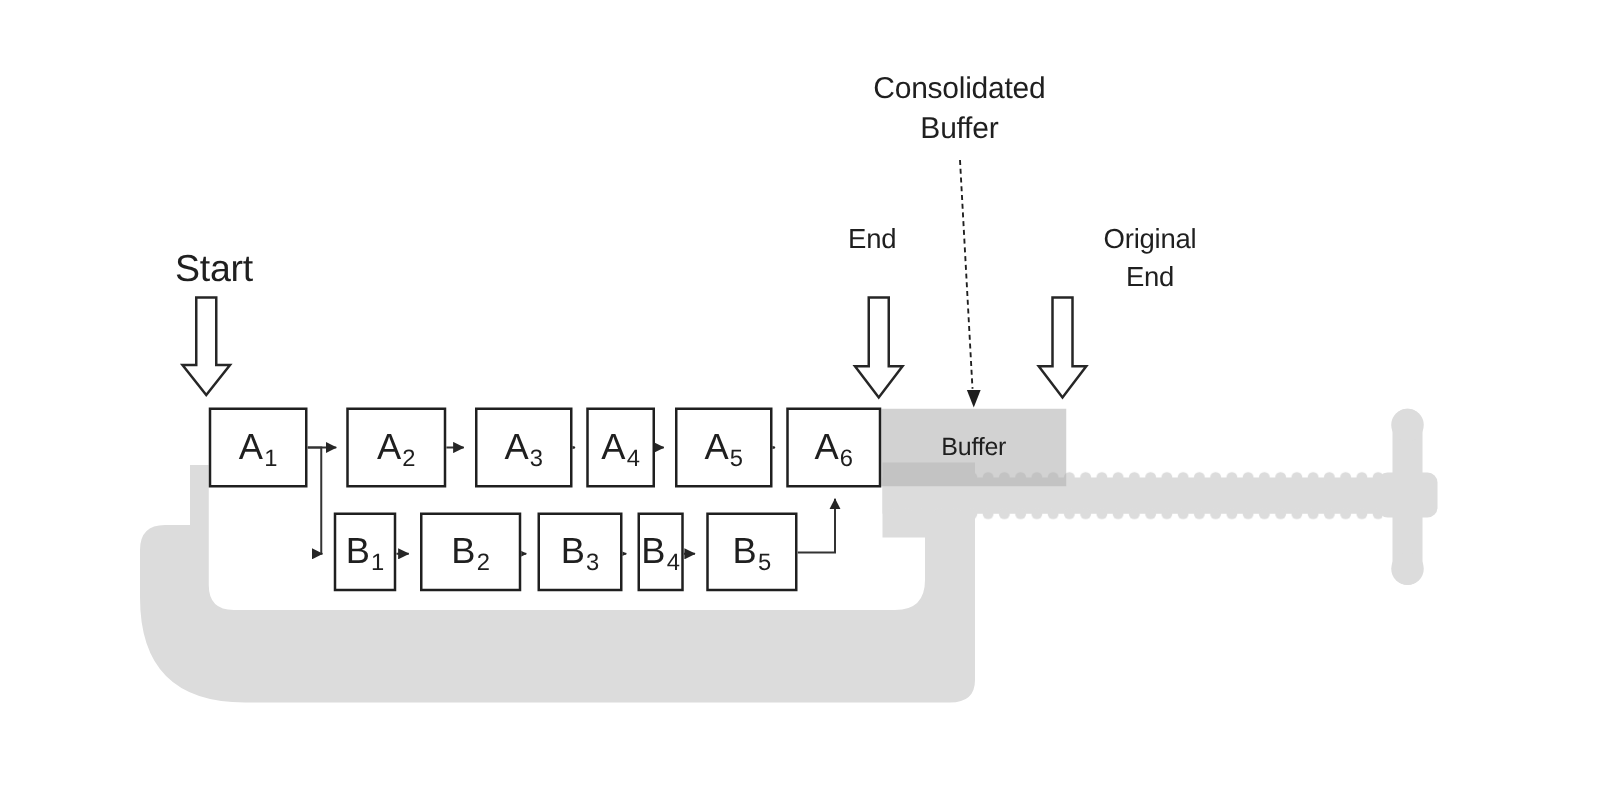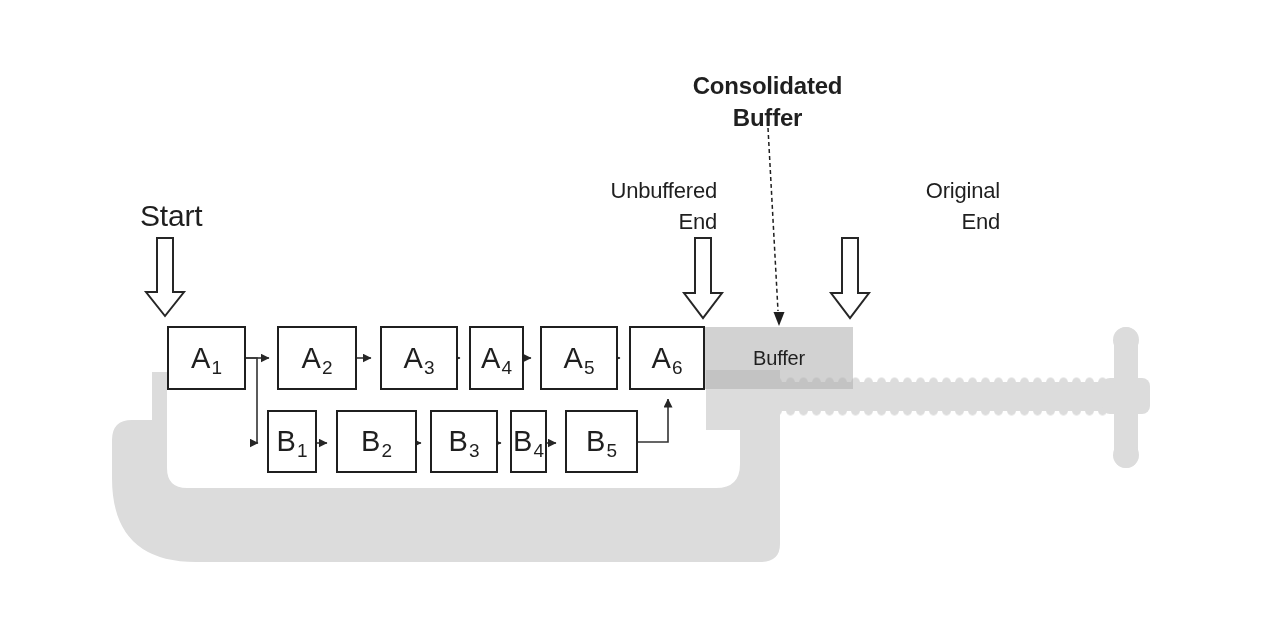--- a/index.html
+++ b/index.html
@@ -6,22 +6,22 @@
   .stage{position:relative;width:1280px;height:638px;background:#ffffff;overflow:hidden;
          font-family:"Liberation Sans", sans-serif;color:#1f1f1f;}
   .bgsvg{position:absolute;left:0;top:0;z-index:1;}
   .fbox{position:absolute;z-index:3;background:#ffffff;border:2px solid #1f1f1f;
         box-sizing:border-box;display:flex;align-items:center;justify-content:center;}
   .bm{font-size:29px;line-height:1;}
   .bs{font-size:19px;line-height:1;transform:translateY(9px);margin-left:1px;}
   .lbl{position:absolute;z-index:4;letter-spacing:-0.2px;}
   .lbl-start{left:140px;top:199px;font-size:30px;}
   .lbl-unbuffered{left:570px;top:175px;width:147px;font-size:22px;line-height:31px;text-align:right;}
-  .lbl-original{left:840px;top:175px;width:160px;font-size:22px;line-height:31px;text-align:right;}
-  .lbl-consolidated{left:670px;top:70px;width:195px;font-size:24px;line-height:32px;text-align:center;font-weight:bold;}
+  .lbl-original{left:840px;top:175px;width:160px;font-size:22px;line-height:31px;text-align:center;}
+  .lbl-consolidated{left:670px;top:55px;width:195px;font-size:24px;line-height:32px;text-align:center;}
   .lbl-buffer{left:705px;top:347px;width:148px;font-size:20px;text-align:center;z-index:4;}
 </style>
 </head>
 <body>
 
 <div class="stage">
 
   <svg class="bgsvg" width="1280" height="638" viewBox="0 0 1280 638">
     <defs>
       <pattern id="bumpTop" patternUnits="userSpaceOnUse" width="13" height="9" x="706" y="377.5">
@@ -113,21 +113,20 @@
       <span class="bs">4</span>
   </div>
   <div class="fbox" style="left:565px;top:410px;width:73px;height:63px">
     <span class="bm">B</span>
       <span class="bs">5</span>
   </div>
 
   <div class="lbl lbl-start">Start</div>
 
   <div class="lbl lbl-unbuffered">
-    <span style="display:block">Unbuffered</span>
     <span style="display:block">End</span>
   </div>
 
   <div class="lbl lbl-original">
     <span style="display:block">Original</span>
     <span style="display:block">End</span>
   </div>
 
   <div class="lbl lbl-consolidated">
     <span style="display:block">Consolidated</span>

